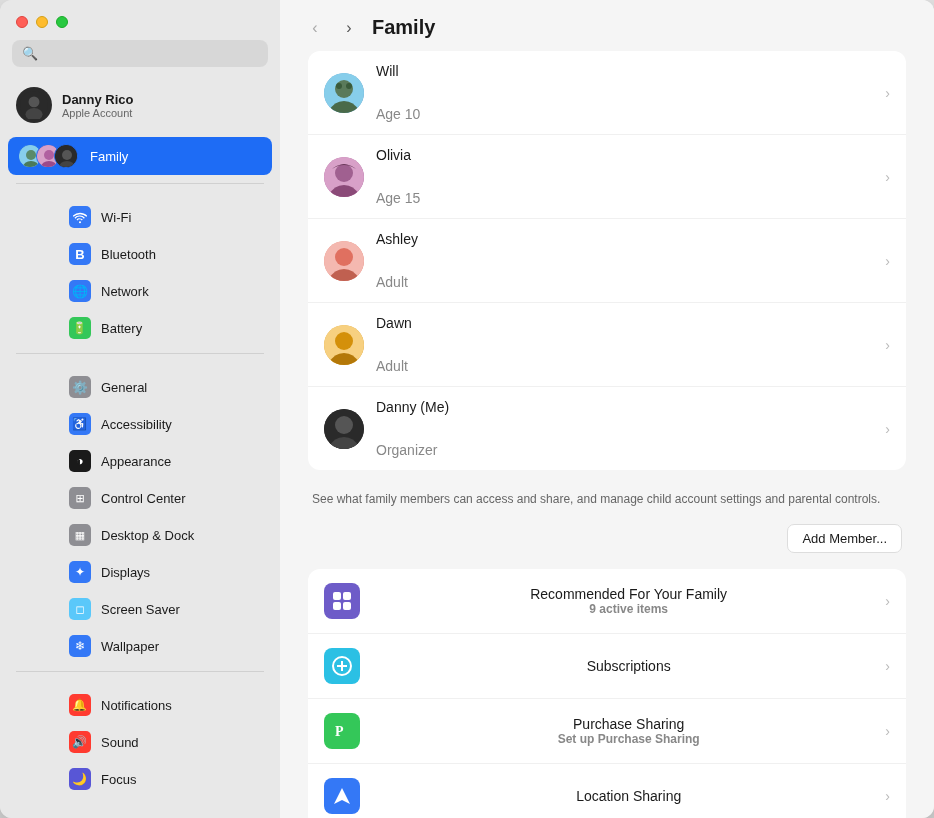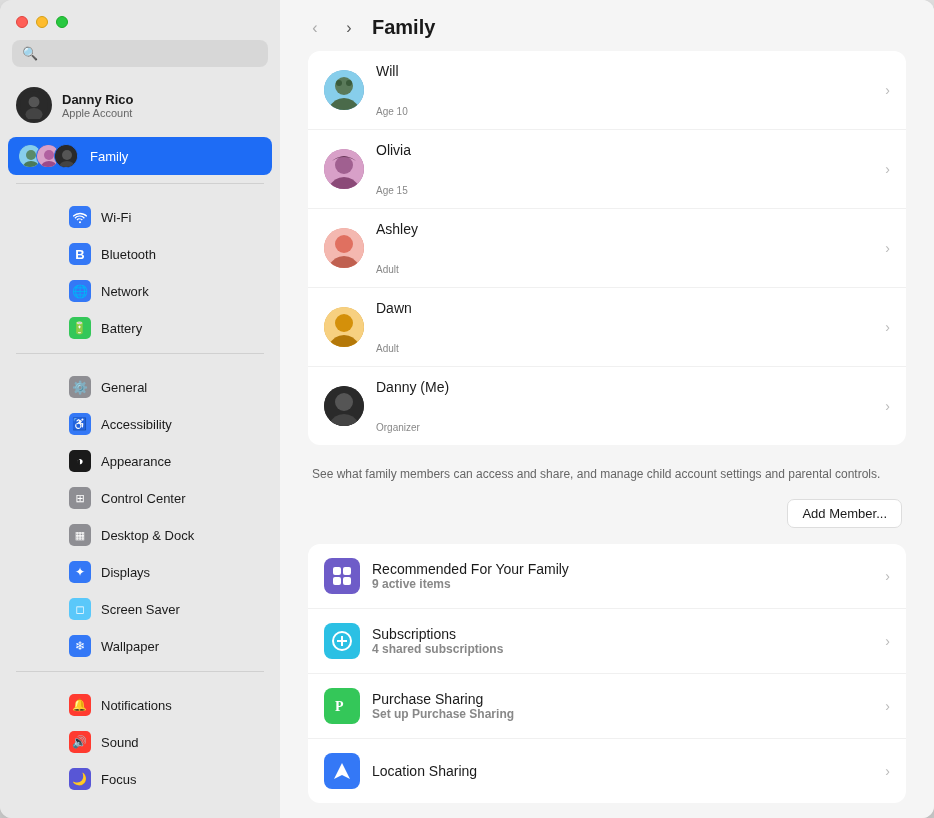--- a/index.html
+++ b/index.html
@@ -189,21 +189,21 @@
     .member-avatar {
       width: 40px; height: 40px;
       border-radius: 50%;
       margin-right: 12px;
       flex-shrink: 0;
       display: flex; align-items: center; justify-content: center;
       overflow: hidden;
     }
     .member-info { flex: 1; }
     .member-name { font-size: 14px; font-weight: 500; color: #1a1a1a; }
-    .member-sub { font-size: 10px; color: #888; margin-top: 27px; }
+    .member-sub { font-size: 14px; color: #888; margin-top: 27px; }
     .chevron { color: #bbb; font-size: 14px; }
     .desc-text {
       font-size: 12px;
       color: #666;
       padding: 12px 4px 8px 4px;
       line-height: 1.5;
     }
     .add-member-row {
       display: flex;
       justify-content: flex-end;
@@ -233,21 +233,21 @@
       cursor: pointer;
     }
     .feature-row:last-child { border-bottom: none; }
     .feature-icon-box {
       width: 36px; height: 36px;
       border-radius: 8px;
       margin-right: 12px;
       display: flex; align-items: center; justify-content: center;
       flex-shrink: 0;
     }
-    .feature-info { flex: 1; }
+    .feature-info { flex: 1; text-align: center; }
     .feature-name { font-size: 14px; font-weight: 500; color: #1a1a1a; }
     .feature-sub { font-size: 12px; color: #888; font-weight: bold; }
     
     .av-will { background: radial-gradient(circle at 40% 35%, #87ceeb, #4a8fc0); }
     .av-olivia { background: radial-gradient(circle at 40% 35%, #d8a0c8, #9b4a8a); }
     .av-ashley { background: radial-gradient(circle at 40% 35%, #f4b8b0, #e07060); }
     .av-dawn { background: radial-gradient(circle at 40% 35%, #f7d080, #d4900a); }
     .av-danny { background: #2a2a2a; }
   </style>
 </head>
@@ -533,21 +533,20 @@
         <div class="feature-row">
           <div class="feature-icon-box" style="background:#2bc0e4;">
             <svg width="22" height="22" viewBox="0 0 22 22">
                 <circle cx="11" cy="11" r="9" stroke="white" stroke-width="2" fill="none"></circle>
                 <line x1="11" y1="6" x2="11" y2="16" stroke="white" stroke-width="2"></line>
                 <line x1="6" y1="11" x2="16" y2="11" stroke="white" stroke-width="2"></line>
               </svg>
           </div>
           <div class="feature-info">
             <div class="feature-name">Subscriptions</div>
-            <div class="feature-sub">4 shared subscriptions</div>
           </div>
           <span class="chevron">›</span>
         </div>
 
         <div class="feature-row">
           <div class="feature-icon-box" style="background:#34c759;">
             <svg width="22" height="22" viewBox="0 0 22 22">
                 <text x="4" y="16" font-size="14" font-weight="bold" fill="white" font-family="serif">P</text>
               </svg>
           </div>

